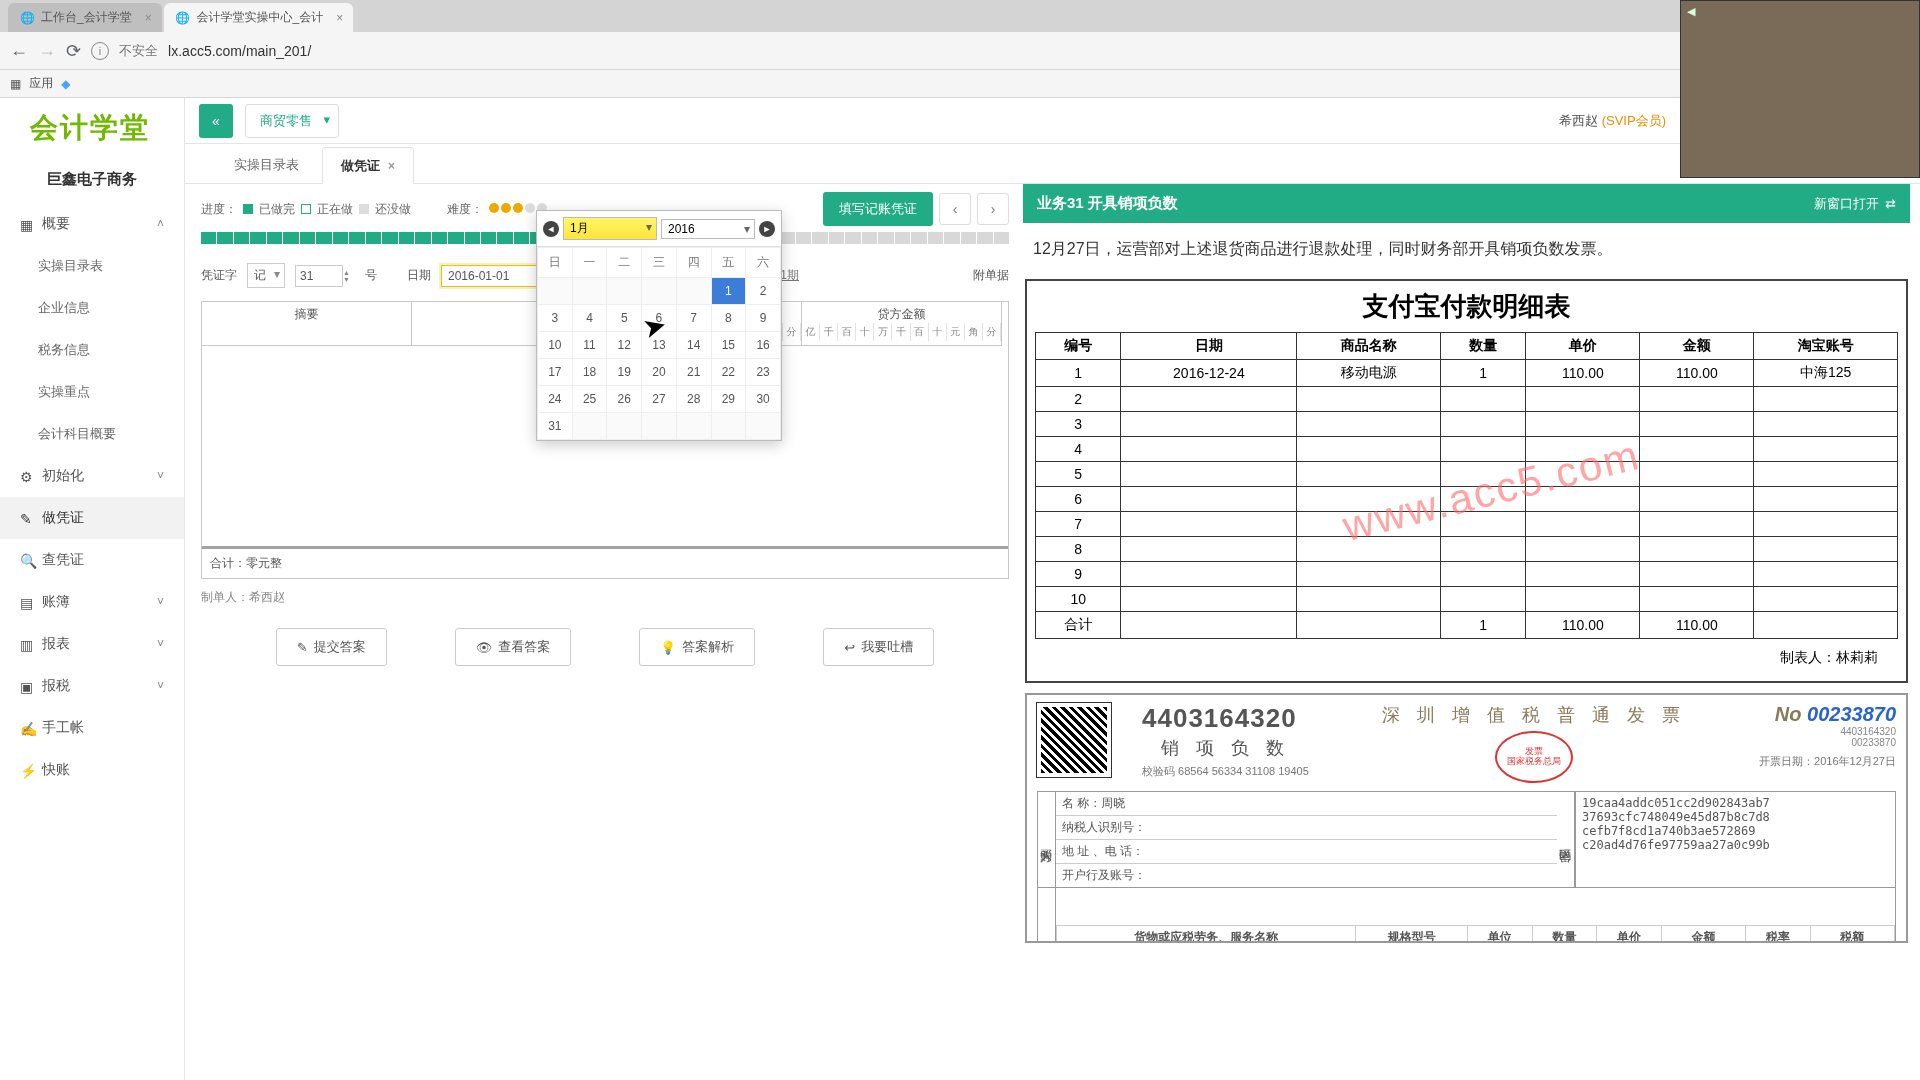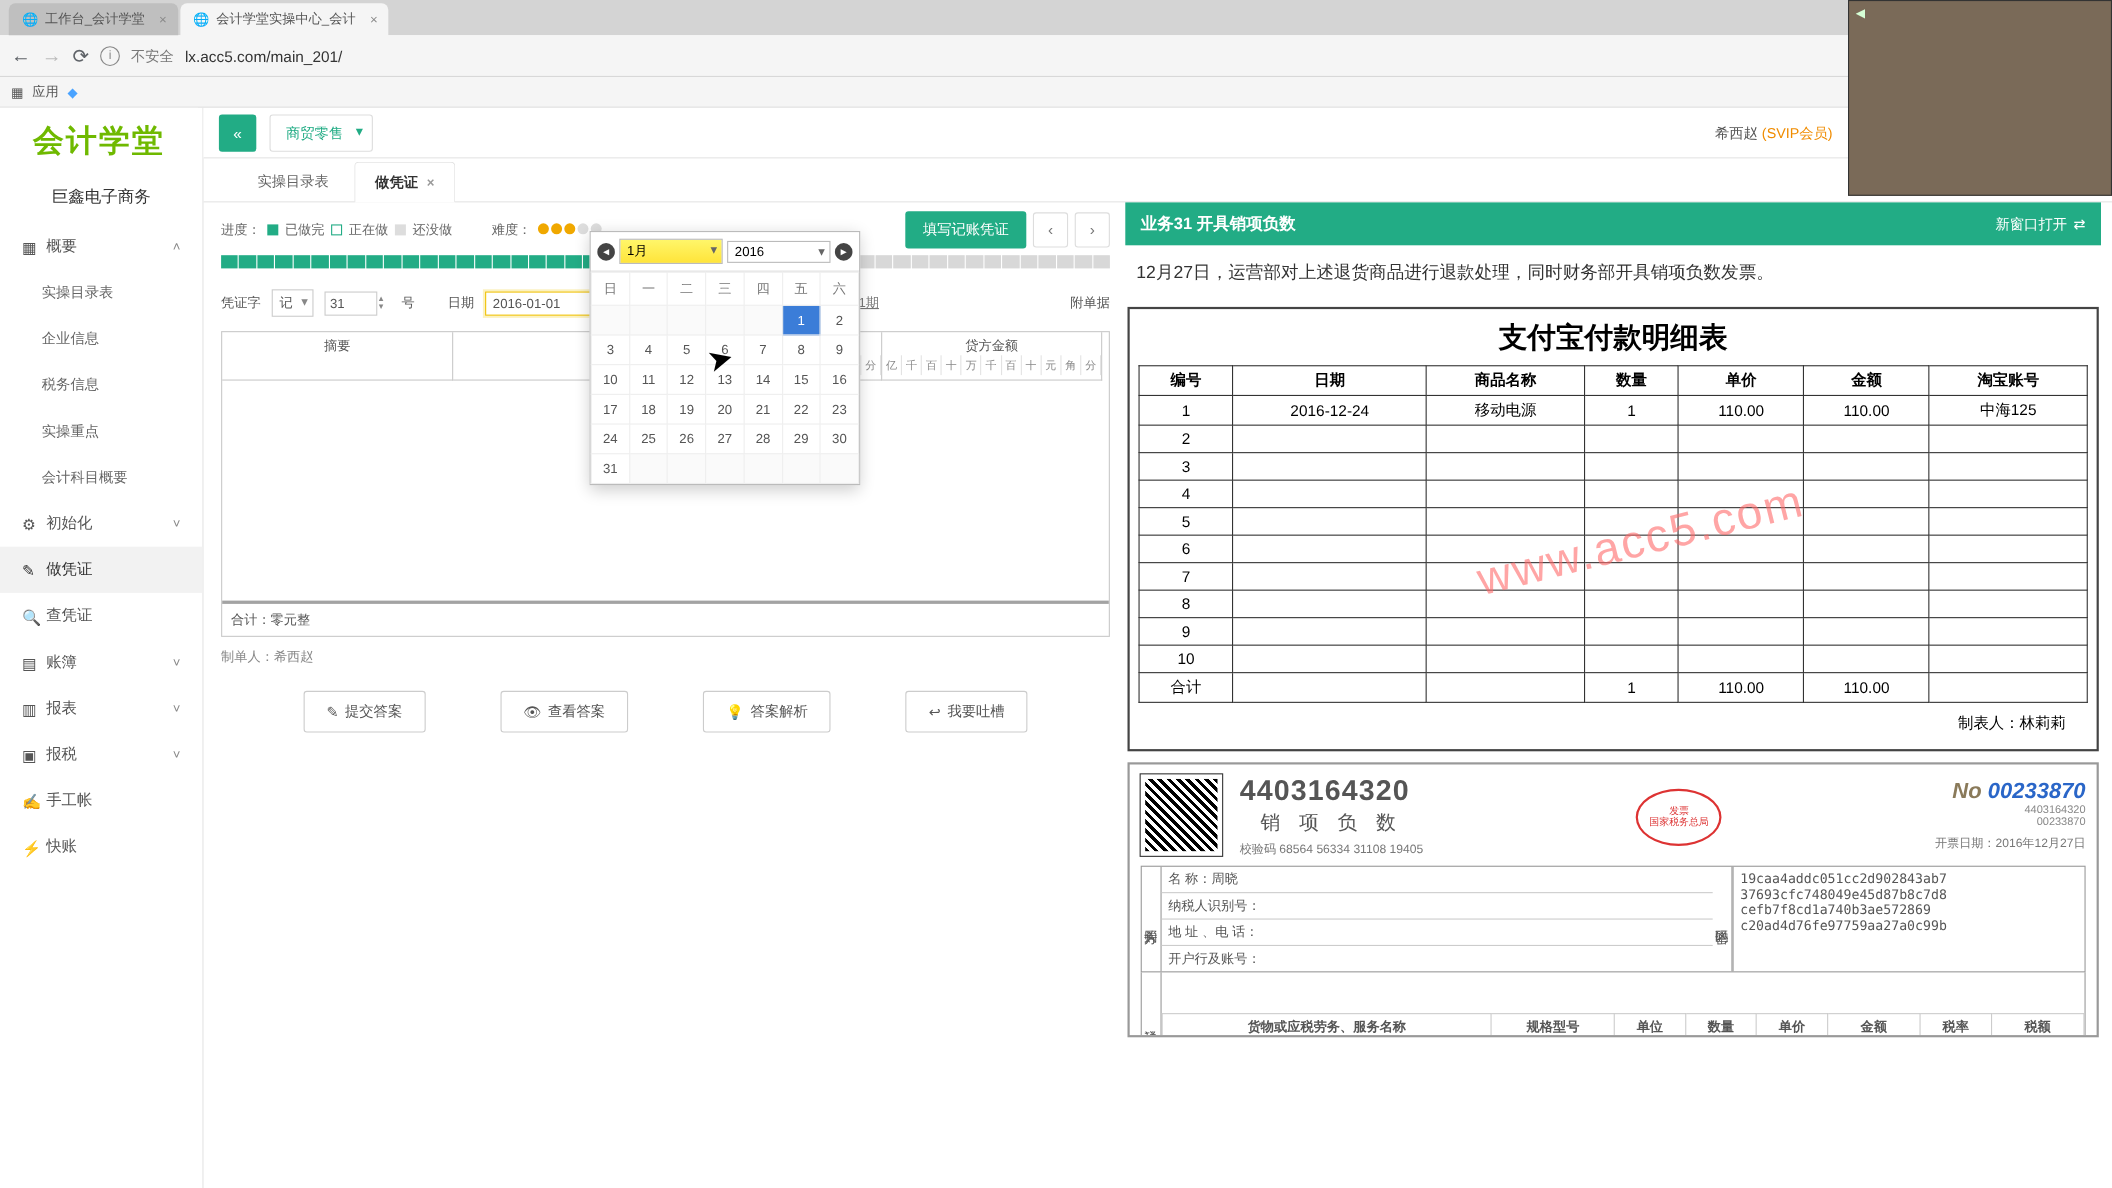--- a/index.html
+++ b/index.html
@@ -16,21 +16,21 @@
 .url-text { font-size:14px;color:#333;flex:1; }
 .bookmarks-bar { height:28px; background:#f5f5f5; border-bottom:1px solid #d8d8d8; display:flex;align-items:center;padding:0 10px;gap:8px;font-size:12px;color:#555; }
 
 
 .app { position:absolute; top:98px; left:0; right:0; bottom:0; display:flex; background:#fff; }
 .logo { position:absolute; top:0; left:0; width:180px; height:60px; background:#fff; z-index:40; display:flex; align-items:center; justify-content:center; }
 .logo-text { font-size:28px; font-weight:bold; color:#6fb900; letter-spacing:2px; }
 
 
 .sidebar { width:185px; background:#fff; border-right:1px solid #e4e4e4; padding-top:60px; }
-.side-title { font-size:15px; font-weight:normal; text-align:center; padding:12px 0 14px; color:#333; }
+.side-title { font-size:15px; font-weight:bold; text-align:center; padding:12px 0 14px; color:#333; }
 .side-item { padding:12px 20px; font-size:14px; color:#555; display:flex; align-items:center; gap:8px; cursor:pointer; }
 .side-item .chev { margin-left:auto; color:#888; font-size:12px; }
 .side-item.lv2 { padding-left:38px; color:#666; font-size:13px; }
 .side-item.active { background:#f2f2f2; color:#333; }
 .side-ico { width:14px;height:14px;display:inline-block; }
 
 
 .content { flex:1; display:flex; flex-direction:column; }
 .topbar { height:46px; background:#fff; border-bottom:1px solid #e4e4e4; display:flex; align-items:center; padding:0 14px; gap:12px; }
 .collapse-btn { width:34px;height:34px;background:#22ac85;color:#fff;display:flex;align-items:center;justify-content:center;border-radius:3px;font-size:14px; }
@@ -103,21 +103,21 @@
 
 .alipay-box { border:2px solid #444;margin:4px 2px 10px;padding:8px 8px 14px;position:relative; }
 .alipay-title { text-align:center;font-size:26px;font-weight:bold;margin-bottom:8px; }
 .alitable { width:100%;border-collapse:collapse;font-size:14px; }
 .alitable th,.alitable td{border:1px solid #333;padding:4px 6px;text-align:center;}
 .alitable th{font-weight:bold;}
 .alimaker { text-align:right;font-size:14px;margin-top:10px;padding-right:20px; }
 .watermark { position:absolute;top:40px;left:70px;right:20px;bottom:20px;pointer-events:none;color:#ff6a6a;font-size:42px;transform:rotate(-14deg);opacity:.6;letter-spacing:2px;display:flex;align-items:center;justify-content:center; }
 
 .invoice-box { border:2px solid #999;margin:4px 2px;padding:8px 10px;position:relative;font-size:12px;color:#555; height:250px; overflow:hidden;}
-.inv-top { display:flex;align-items:center;gap:16px; }
+.inv-top { display:flex;gap:31px; }
 .qr { width:74px;height:74px;background:repeating-linear-gradient(45deg,#000 0 3px,#fff 3px 6px); border:4px solid #fff; outline:1px solid #333;}
 .inv-num { font-size:26px;color:#555;font-weight:bold;letter-spacing:1px; }
 .inv-title { font-size:18px;color:#8a7a5a;letter-spacing:6px; }
 .inv-sub { font-size:18px;color:#555;letter-spacing:6px;text-align:center;margin-top:2px; }
 .inv-no { font-size:20px;font-style:italic;font-weight:bold;color:#8a7a5a; }
 .inv-no em{color:#2a66c8;font-style:italic;}
 .inv-check { font-size:11px;color:#777;margin-top:4px; }
 .inv-date { font-size:11px;color:#777;margin-top:6px; }
 .stamp { width:78px;height:52px;border:2px solid #d33;border-radius:50%/50%;color:#d33;font-size:9px;display:flex;align-items:center;justify-content:center;text-align:center;line-height:1.1;}
 .inv-grid { border:1px solid #999;margin-top:8px;display:flex;font-size:12px; }
@@ -527,20 +527,21 @@
 
         <div class="invoice-box">
           <div class="inv-top">
             <div class="qr"></div>
             <div>
               <div class="inv-num">4403164320</div>
               <div class="inv-sub">销 项 负 数</div>
               <div class="inv-check"><span>校验码</span> <span>68564 56334 31108 19405</span></div>
             </div>
             <div style="flex:1;text-align:center">
+              <div class="inv-title">深 圳 增 值 税 普 通 发 票</div>
               <div style="display:flex;justify-content:center;margin-top:4px">
                   <div class="stamp">发票<br>国家税务总局</div>
                 </div>
             </div>
             <div style="text-align:right">
               <div class="inv-no"><span>No</span> <em>00233870</em></div>
               <div style="font-size:10px;color:#888;white-space:pre">4403164320
 00233870</div>
               <div class="inv-date"><span>开票日期：</span><span>2016年12月27日</span></div>
             </div>

